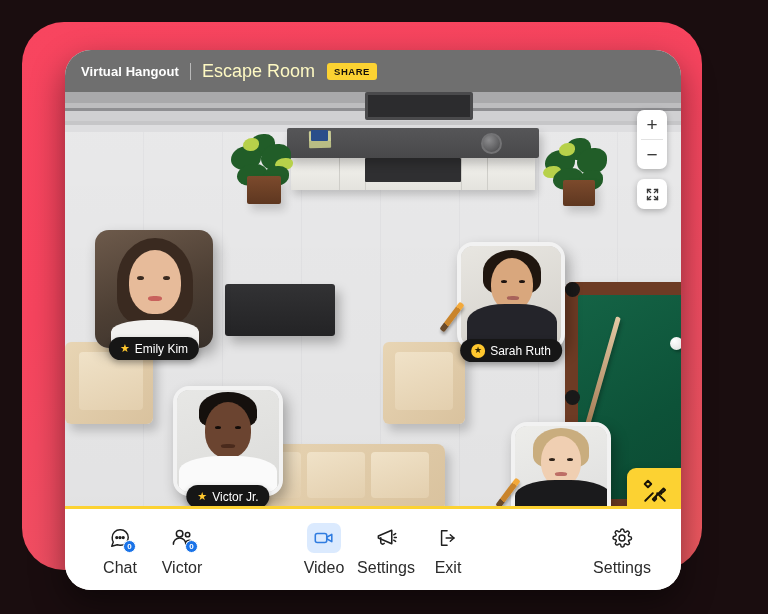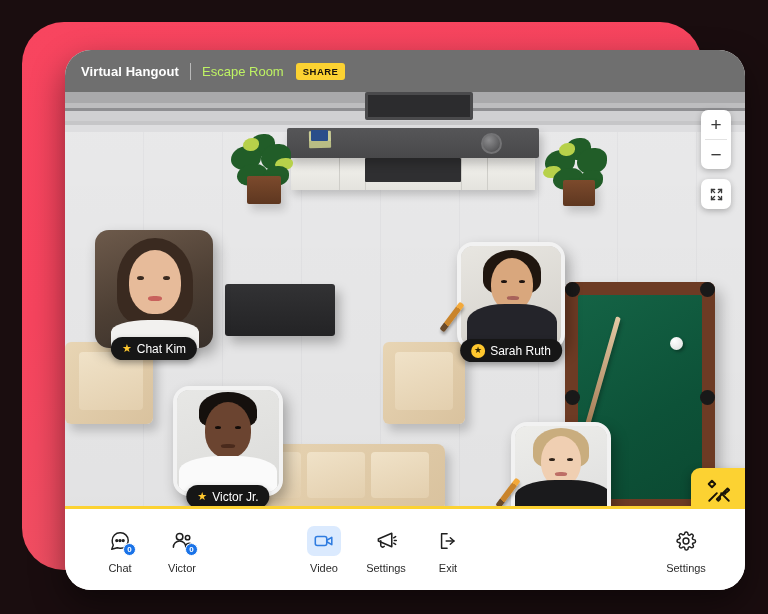--- a/index.html
+++ b/index.html
@@ -17,21 +17,21 @@
     left: 22px; top: 22px;
     width: 680px; height: 548px;
     border-radius: 42px;
     background: linear-gradient(160deg, #f8455f 0%, #f6445e 38%, #f04e62 70%, #ef5a60 100%);
   }
 
   
   #app-window {
     position: absolute;
     left: 65px; top: 50px;
-    width: 680px; height: 540px;
+    width: 616px; height: 540px;
     border-radius: 26px;
     overflow: hidden;
     background: #fff;
     box-shadow: 0 14px 34px rgba(0,0,0,.45);
   }
 
   
   #header {
     position: absolute; left: 0; top: 0;
     width: 100%; height: 42px;
@@ -41,21 +41,21 @@
     z-index: 40;
   }
   .hdr-title {
     color: #fff; font-size: 13px; font-weight: bold;
     letter-spacing: .1px; white-space: nowrap;
   }
   .hdr-sep {
     width: 1px; height: 17px; background: #b9b9b9;
     margin: 0 11px;
   }
-  .hdr-room { color: #bef264; font-size: 13px; font-weight: 500; white-space: nowrap; }
+  .hdr-room { color: #fef9c3; font-size: 18px; font-weight: 500; white-space: nowrap; }
   #share-badge {
     margin-left: 12px;
     background: #fcd232;
     color: #17110a;
     font-size: 9.5px; font-weight: bold;
     letter-spacing: .5px;
     padding: 3px 7px 3px 7px;
     border-radius: 3px;
   }
   #header-right { margin-left: auto; display: flex; align-items: center; }
@@ -300,21 +300,21 @@
     cursor: pointer;
     position: relative;
   }
   .tb-icon-wrap {
     width: 34px; height: 30px;
     display: flex; align-items: center; justify-content: center;
     border-radius: 7px;
     position: relative;
   }
   .tb-icon-wrap.active { background: #dbeafe; }
-  .tb-label { font-size: 11px; color: #2b2b2b; white-space: nowrap; }
+  .tb-label { font-size: 16px; color: #2b2b2b; white-space: nowrap; }
   .badge {
     position: absolute;
     right: 1px; bottom: 0px;
     min-width: 13px; height: 13px;
     border-radius: 50%;
     background: #1a73e8;
     color: #fff;
     font-size: 8px; font-weight: bold;
     display: flex; align-items: center; justify-content: center;
     border: 1.5px solid #fff;
@@ -410,21 +410,21 @@
         <div class="face bg-em"></div>
         <div class="hair" style="left:22px; top:8px; width:76px; height:86px; background:#3a2a20;"></div>
         <div class="head" style="left:34px; top:20px; width:52px; height:64px; background:#e7bb9a;"></div>
         <div class="body" style="left:16px; width:88px; height:28px; background:#f2f1ef;"></div>
         <div style="position:absolute; left:42px; top:46px; width:7px; height:4px; border-radius:50%; background:#3a2a20;"></div>
         <div style="position:absolute; left:68px; top:46px; width:7px; height:4px; border-radius:50%; background:#3a2a20;"></div>
         <div style="position:absolute; left:53px; top:66px; width:14px; height:5px; border-radius:40%; background:#c8615c;"></div>
       </div>
       <div class="nametag">
         <span class="star">★</span>
-        <span>Chat Kim</span>
+        <span>Emily Kim</span>
       </div>
     </div>
 
     <div class="tile" style="left:392px; top:150px; width:108px; height:108px;">
       <div class="tile-photo framed">
         <div class="face bg-ja"></div>
         <div class="hair" style="left:22px; top:4px; width:58px; height:44px; background:#20160f;"></div>
         <div class="head" style="left:30px; top:12px; width:42px; height:52px; background:#d9a77d;"></div>
         <div class="body" style="left:6px; width:90px; height:42px; background:#24242a;"></div>
         <div style="position:absolute; left:40px; top:34px; width:6px; height:3px; border-radius:50%; background:#1e1410;"></div>

